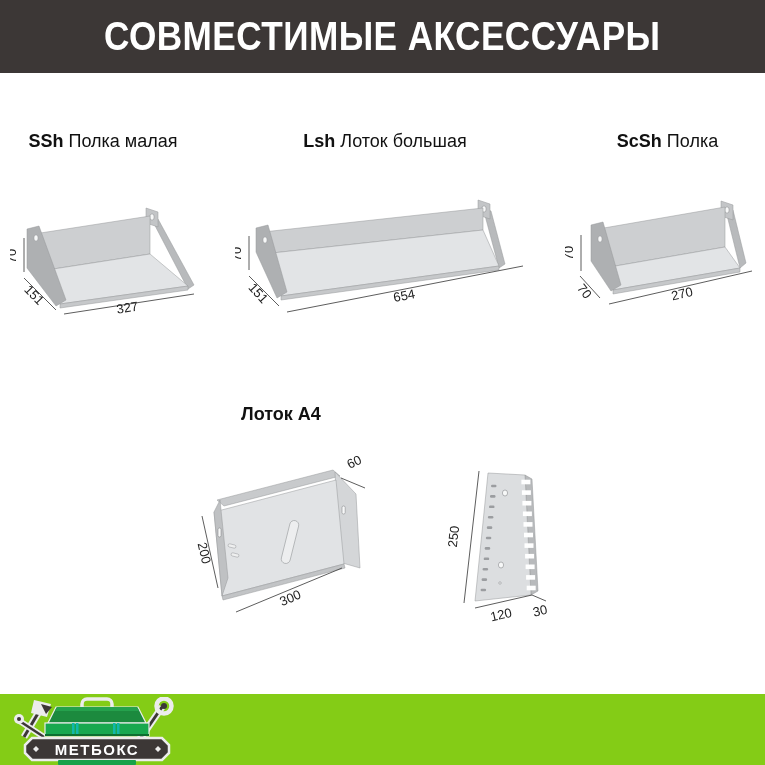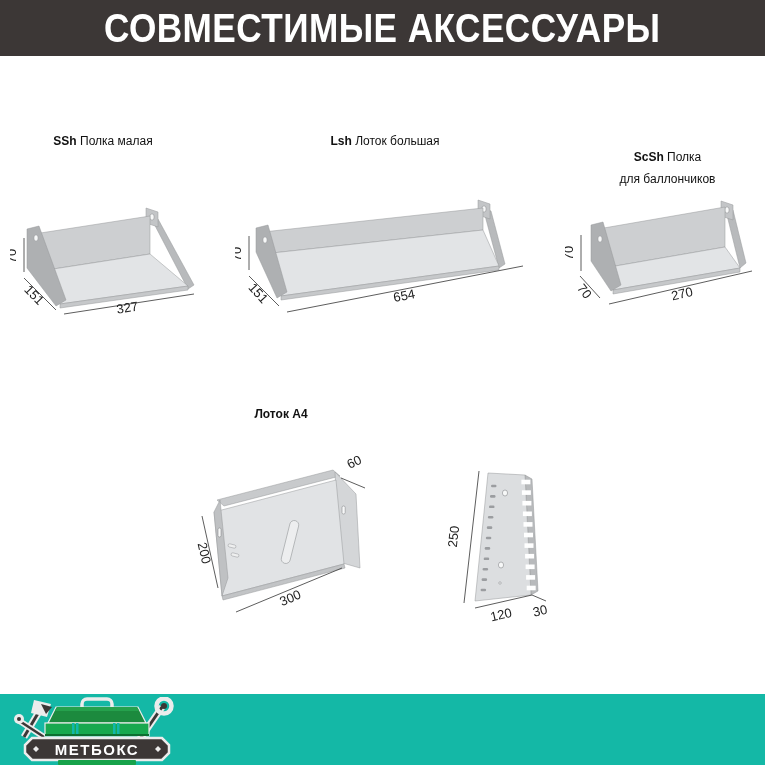--- a/index.html
+++ b/index.html
@@ -2,65 +2,64 @@
 <html><head>
 <meta charset="utf-8">
 <style>
   html,body{margin:0;padding:0;}
   body{
     width:765px;height:765px;position:relative;overflow:hidden;
     background:#ffffff;
     font-family:"Liberation Sans", sans-serif;
   }
   .header{
-    position:absolute;left:0;top:0;width:765px;height:56px;
+    position:absolute;left:0;top:0;width:765px;height:73px;
     background:#3c3736;display:flex;align-items:center;justify-content:center;
   }
   .header .title{
     color:#ffffff;font-size:40px;font-weight:800;letter-spacing:.5px;
     transform:scaleX(.88);white-space:nowrap;
   }
   .plabel{
-    position:absolute;text-align:center;font-size:12px;color:#111;
+    position:absolute;text-align:center;font-size:18px;color:#111;
     line-height:22px;white-space:nowrap;
   }
   .plabel b{font-weight:bold;}
   .prod{position:absolute;}
   svg text.dim{
     font-size:13px;fill:#1d1d1d;text-anchor:middle;
     font-family:"Liberation Sans", sans-serif;
   }
   svg .dl{stroke:#4b4b4b;stroke-width:.9;}
   svg .m{stroke:#97999b;stroke-width:.5;}
   svg .hole{fill:#f7f8f8;stroke:#8a8c8e;stroke-width:.6;}
   .footer{
     position:absolute;left:0;top:694px;width:765px;height:71px;
-    background:#14b8a6;
+    background:#84cc16;
   }
   .logo{position:absolute;left:12px;top:3px;}
 </style>
 </head>
 <body>
 
 <div class="header">
   <span class="title">СОВМЕСТИМЫЕ АКСЕССУАРЫ</span>
 </div>
 
 <div class="plabel" style="left:13px;top:130px;width:180px">
   <b>SSh</b>
   <span>Полка малая</span>
 </div>
 <div class="plabel" style="left:285px;top:130px;width:200px">
   <b>Lsh</b>
   <span>Лоток большая</span>
 </div>
-<div class="plabel" style="left:575px;top:146px;width:185px">
+<div class="plabel" style="left:575px;top:130px;width:185px">
   <div><b>ScSh</b>
   <span>Полка</span></div>
-  <div>для баллончиков</div>
 </div>
 
 <div class="prod" style="left:10px;top:196px">
 <svg width="200" height="128" viewBox="0 0 200 128">
 
   <polygon class="m" points="140,20 148,23 184,89 178,93" fill="#b8babc"></polygon>
   <polygon class="m" points="136,12 148,16 148,31 136,27" fill="#c3c5c7"></polygon>
   <ellipse class="hole" cx="142" cy="21" rx="2.2" ry="3.2"></ellipse>
 
   <polygon class="m" points="24,38 140,20 140,58 24,76" fill="#cdcfd1"></polygon>

